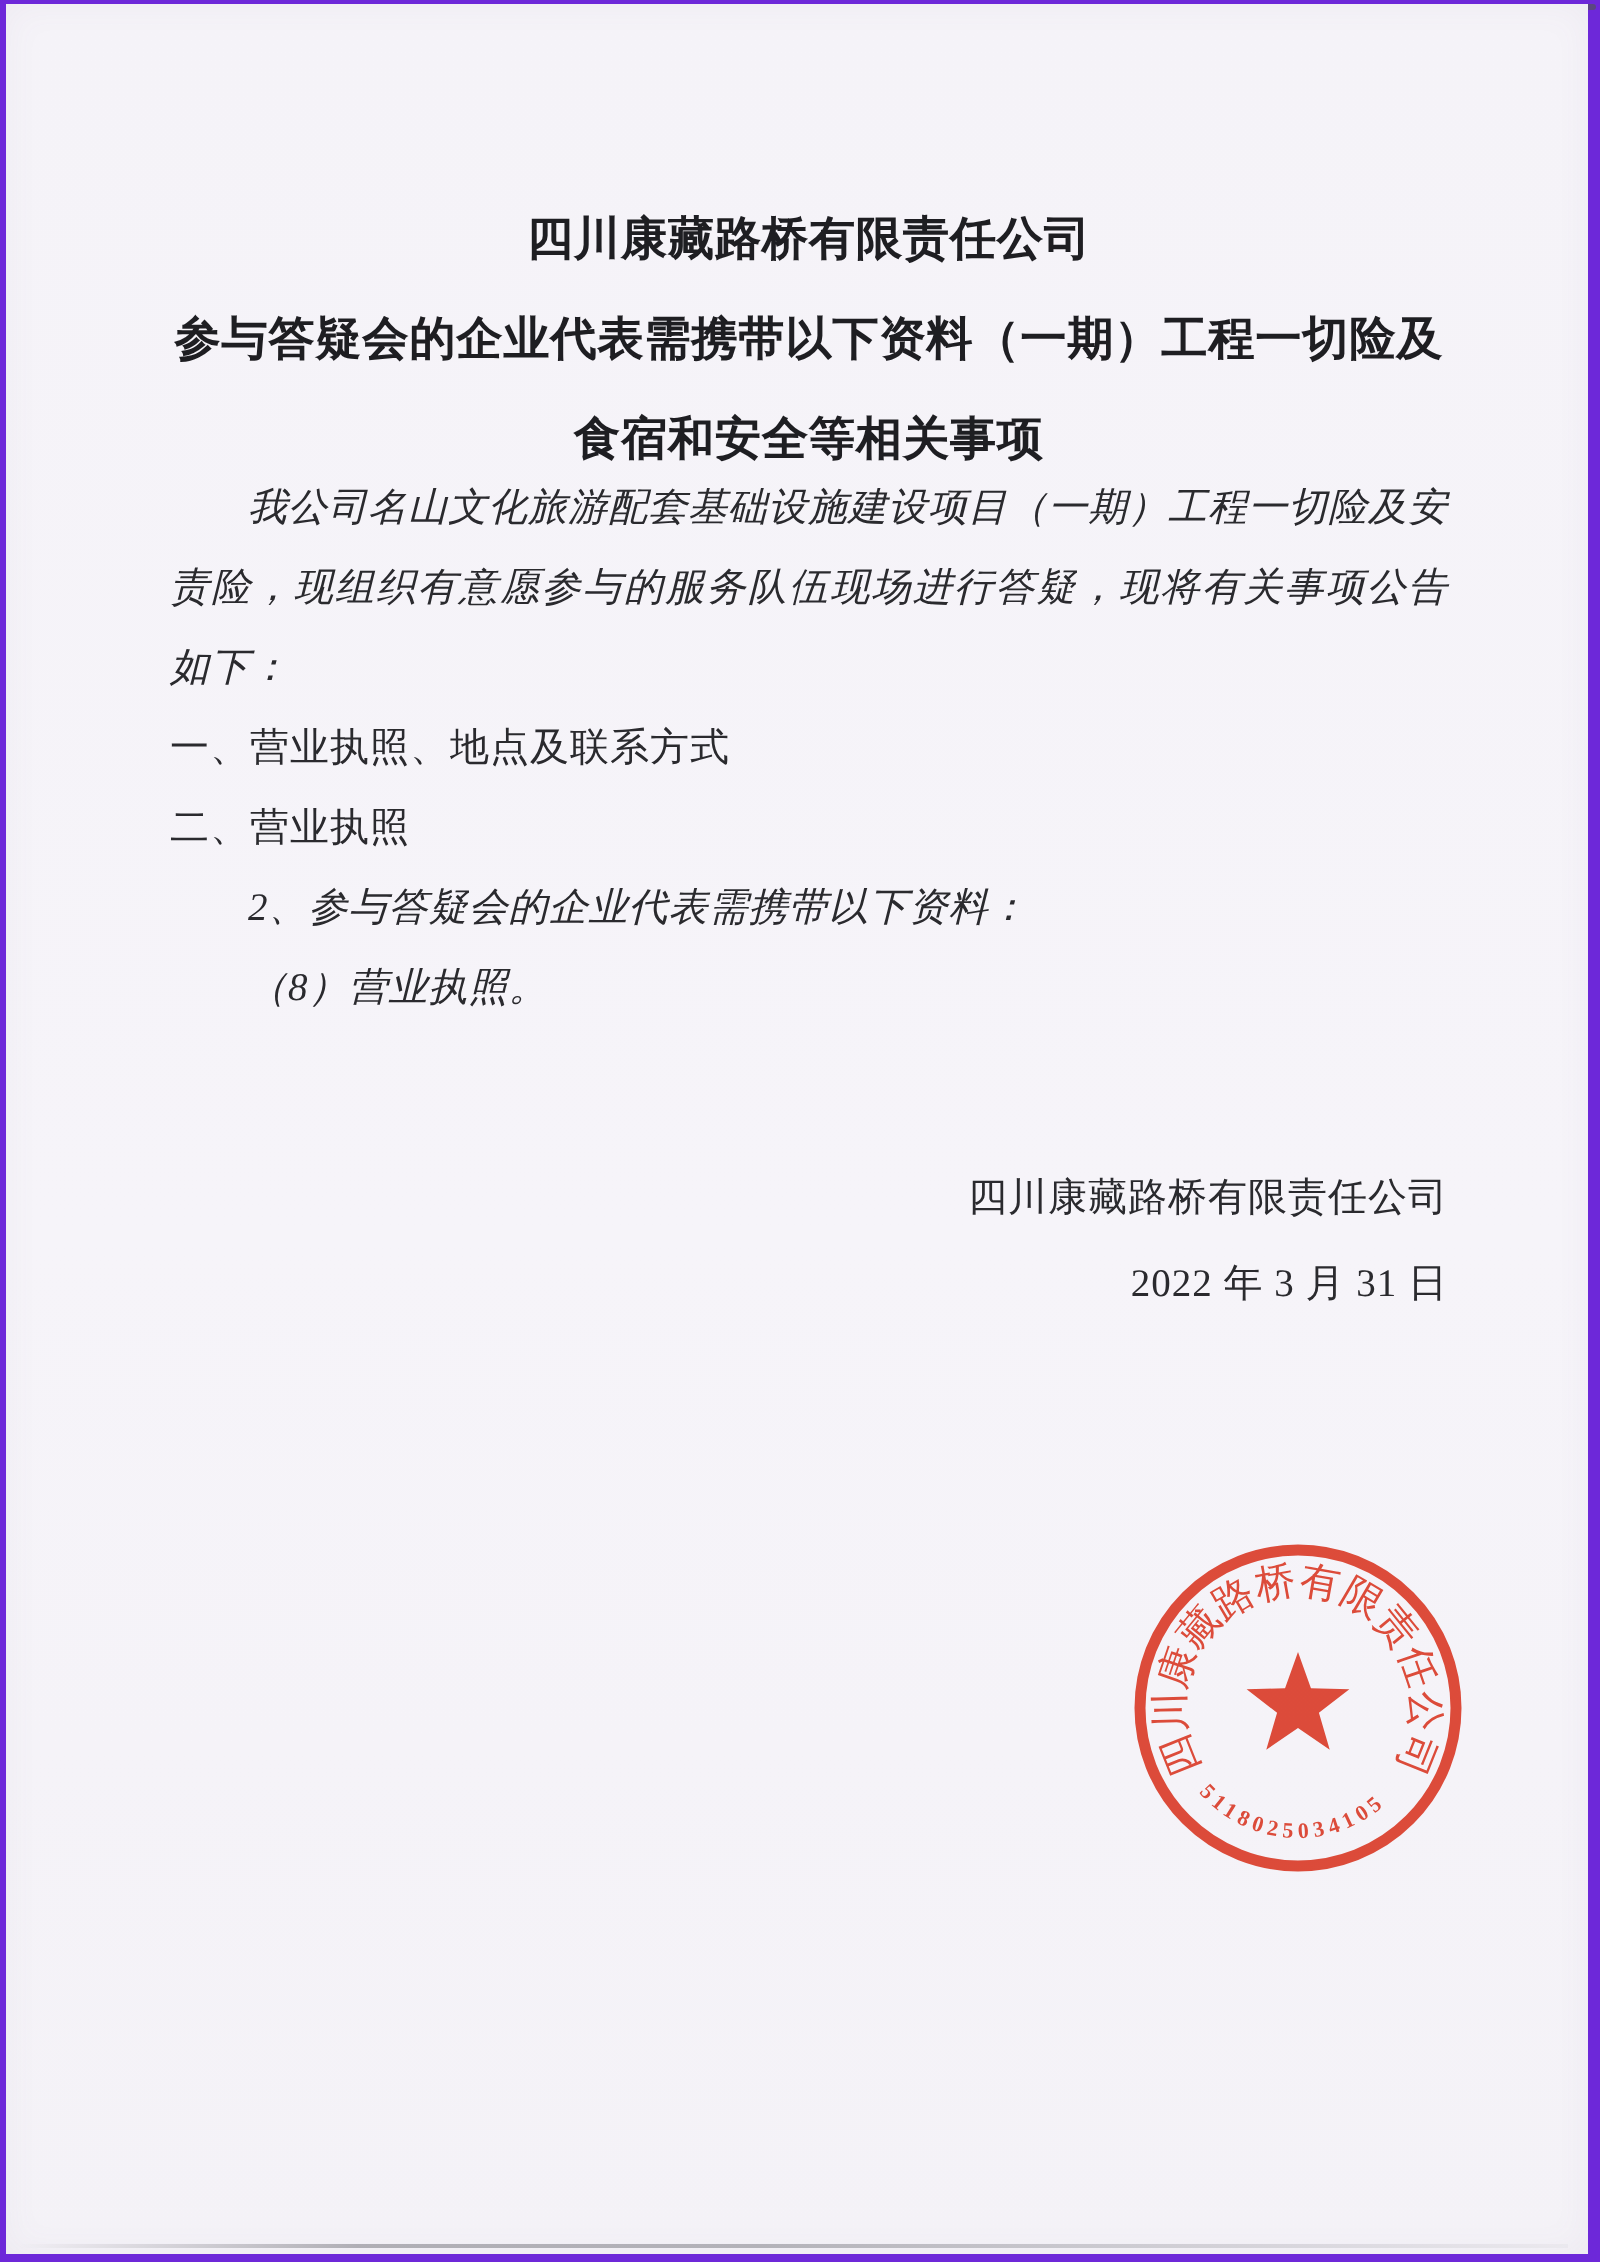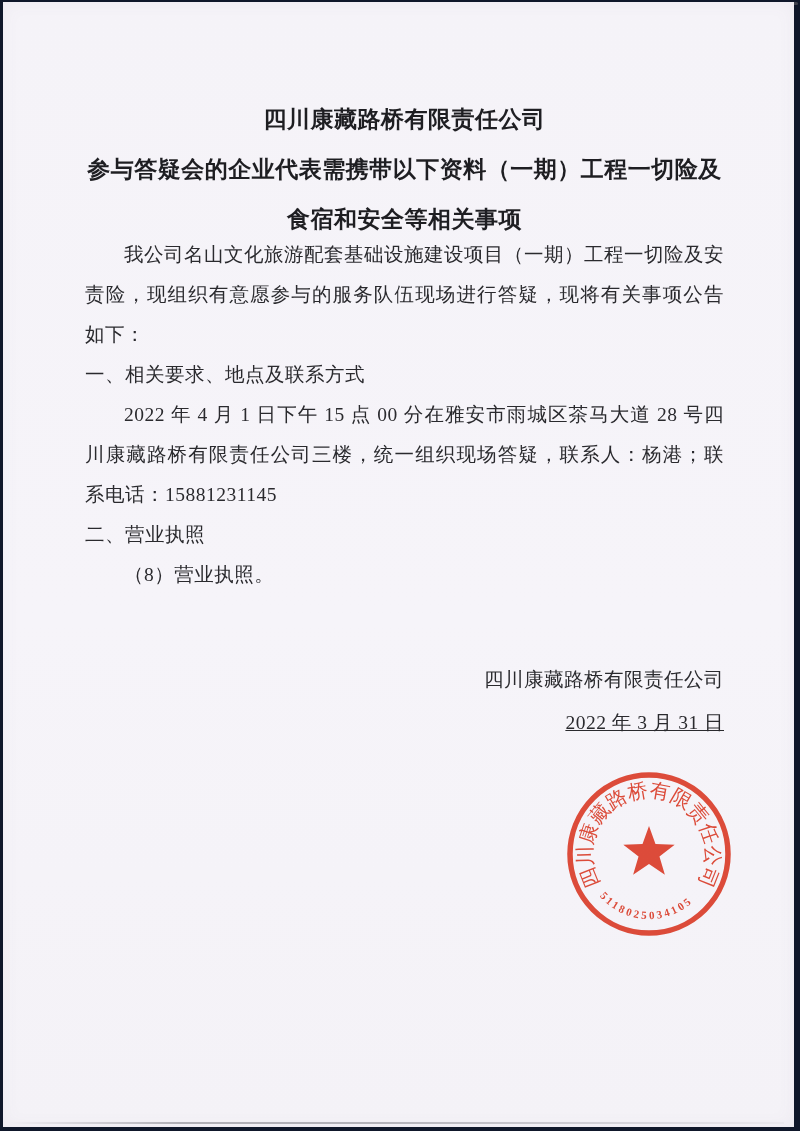--- a/index.html
+++ b/index.html
@@ -1,20 +1,20 @@
 <!DOCTYPE html>
 <html><head>
 <meta charset="utf-8">
 <style>
   html,body { margin:0; padding:0; }
   body {
     width:800px; height:1131px; background:#ffffff; overflow:hidden;
     font-family:"Liberation Serif","DejaVu Serif",serif;
   }
-  .page { position:relative; width:800px; height:1131px; background:#0f172a; }
+  .page { position:relative; width:800px; height:1131px; background:#6d28d9; }
   .paper {
     position:absolute; left:3px; top:2px; right:6px; bottom:4px;
     background:linear-gradient(180deg,#f5f3f8 0%,#f6f4f9 55%,#f4f2f7 100%);
     box-shadow:inset 0 0 18px rgba(120,110,140,0.06);
   }
   .scan-edge-top {
     position:absolute; top:2px; left:12px; right:2px; height:3px; opacity:.7; border-radius:2px;
     background:linear-gradient(90deg,#5a5a5e 0%,#8a8a90 6%,#d4d2da 11%,#6f6f75 17%,
       #bdbbc4 24%,#56565c 31%,#9c9aa2 41%,#46464c 53%,#88868e 65%,#3e3e44 77%,#7a787f 89%,#52525a 100%);
   }
@@ -24,47 +24,47 @@
       rgba(128,128,136,.55) 48%,rgba(150,150,158,.4) 72%,rgba(160,160,168,.08) 100%);
   }
   .content {
     position:relative; padding:93px 70px 0 82px;
     color:#2a2a2e; font-size:19.5px; letter-spacing:.5px; line-height:40px;
     text-align:justify;
   }
   .title { margin:0 0 -10px 0; font-size:23px; font-weight:700; letter-spacing:.5px;
     line-height:50px; text-align:center; color:#1e1e22; }
   .content p { margin:0; }
-  .indent { text-indent:2em; }
+  .indent { text-indent:2em;font-style:italic; }
   .heading { text-indent:0; }
   .signature { margin-top:65px; text-align:right; }
-  .signature .sig-date { margin-top:3px;text-decoration:underline; }
+  .signature .sig-date { margin-top:3px; }
   .seal {
     position:absolute; left:557px; top:764px; width:178px; height:178px;
     opacity:.9; mix-blend-mode:multiply; filter:blur(.3px);
     pointer-events:none;
   }
   .seal text { font-family:"Liberation Serif","DejaVu Serif",serif; }
 </style>
 </head>
 <body>
 
 <div class="page">
   <div class="scan-edge-top"></div>
   <div class="paper">
     <div class="content">
       <h1 class="title">
         <div>四川康藏路桥有限责任公司</div>
         <div>参与答疑会的企业代表需携带以下资料（一期）工程一切险及</div>
         <div>食宿和安全等相关事项</div>
       </h1>
       <p class="indent">我公司名山文化旅游配套基础设施建设项目（一期）工程一切险及安责险，现组织有意愿参与的服务队伍现场进行答疑，现将有关事项公告如下：</p>
-      <p class="heading">一、相关要求、地点及联系方式</p>
-      <p class="indent">2022 年 4 月 1 日下午 15 点 00 分在雅安市雨城区茶马大道 28 号四川康藏路桥有限责任公司三楼，统一组织现场答疑，联系人：杨港；联系电话：15881231145</p>
+      <p class="heading">一、营业执照、地点及联系方式</p>
       <p class="heading">二、营业执照</p>
+      <p class="indent">2、参与答疑会的企业代表需携带以下资料：</p>
       <p class="indent">（8）营业执照。</p>
       <div class="signature">
         <p>四川康藏路桥有限责任公司</p>
         <p class="sig-date">2022 年 3 月 31 日</p>
       </div>
     </div>
 
     <svg class="seal" viewBox="0 0 178 178" aria-hidden="true">
       <defs>
         <path id="sealTopArc" d="M 40.66 118.2 A 57 57 0 1 1 137.34 118.2" fill="none"></path>

